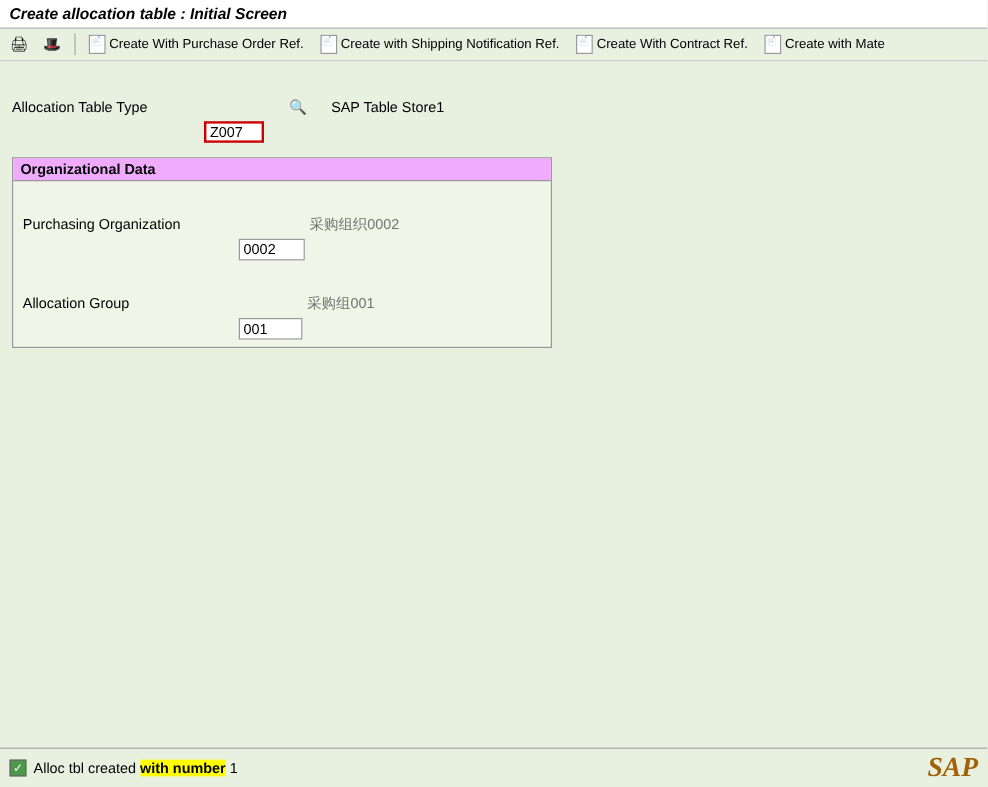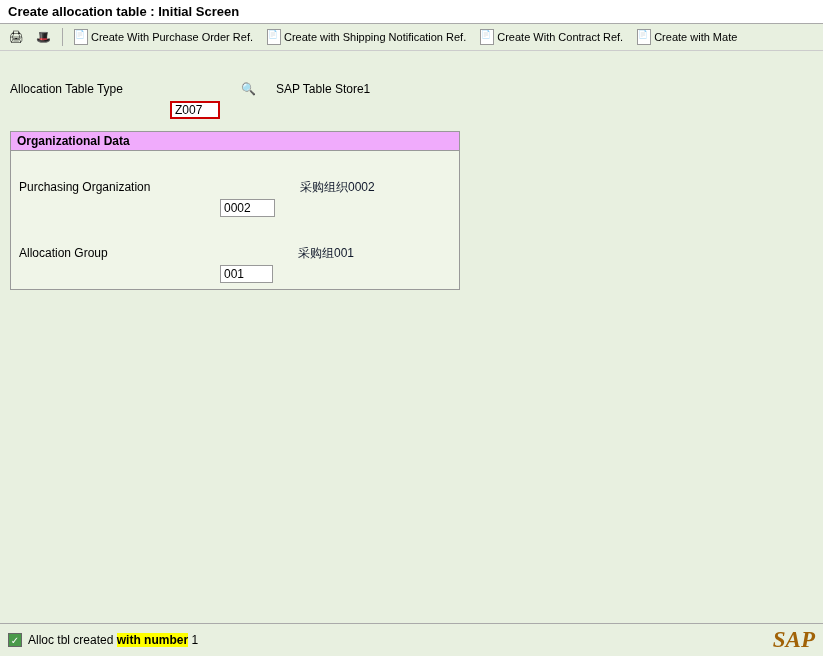--- a/index.html
+++ b/index.html
@@ -11,20 +11,21 @@
       height: 656px;
       overflow: hidden;
       display: flex;
       flex-direction: column;
     }
     .title-bar {
       background: #ffffff;
       border-bottom: 1px solid #aaa;
       padding: 4px 8px;
       font-weight: bold;
+      font-style: italic;
       font-size: 13px;
       color: #000;
     }
     .toolbar {
       background: #e8f0e0;
       border-bottom: 1px solid #ccc;
       padding: 3px 6px;
       display: flex;
       align-items: center;
       gap: 8px;
@@ -107,28 +108,28 @@
     }
     .org-data-body {
       padding: 6px 8px;
       display: flex;
       flex-direction: column;
       gap: 6px;
     }
     .org-row {
       display: flex;
       align-items: center;
-      gap: 21px;
+      gap: 0;
     }
     .org-label {
       width: 180px;
       color: #000;
     }
     .org-value-text {
-      color: #0f172a;
+      color: #737373;
       margin-left: 4px;
     }
     .status-bar {
       border-top: 1px solid #aaa;
       background: #e8f0e0;
       padding: 3px 8px;
       display: flex;
       align-items: center;
       justify-content: space-between;
     }

